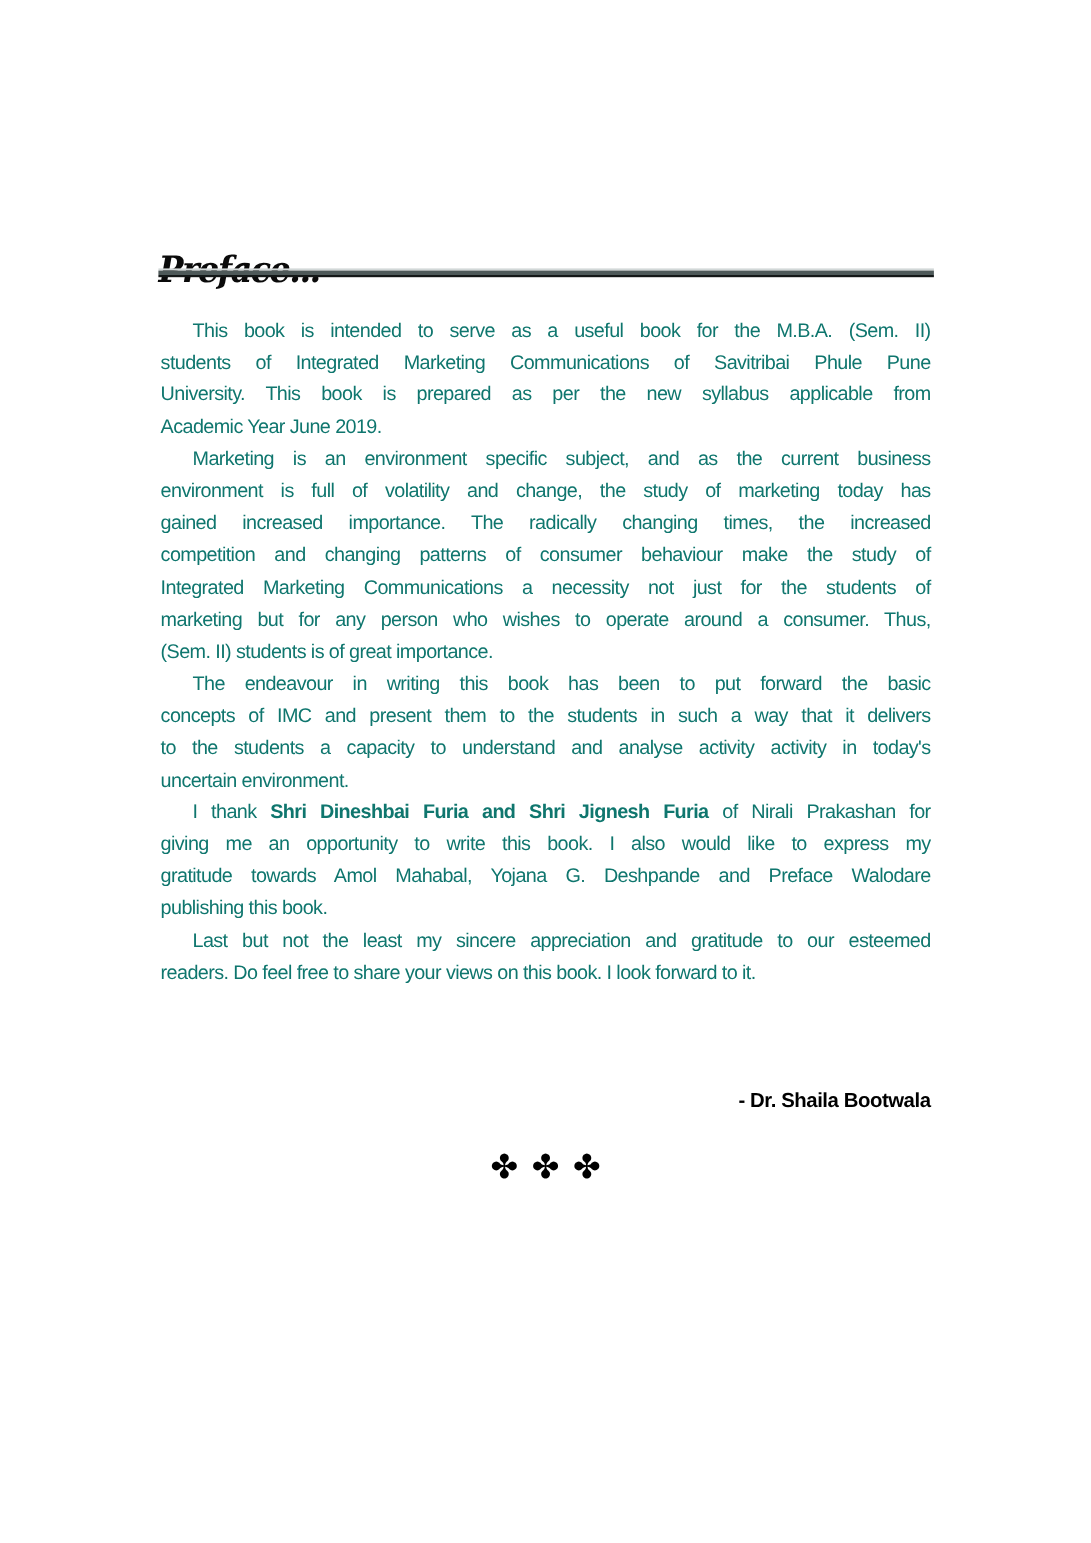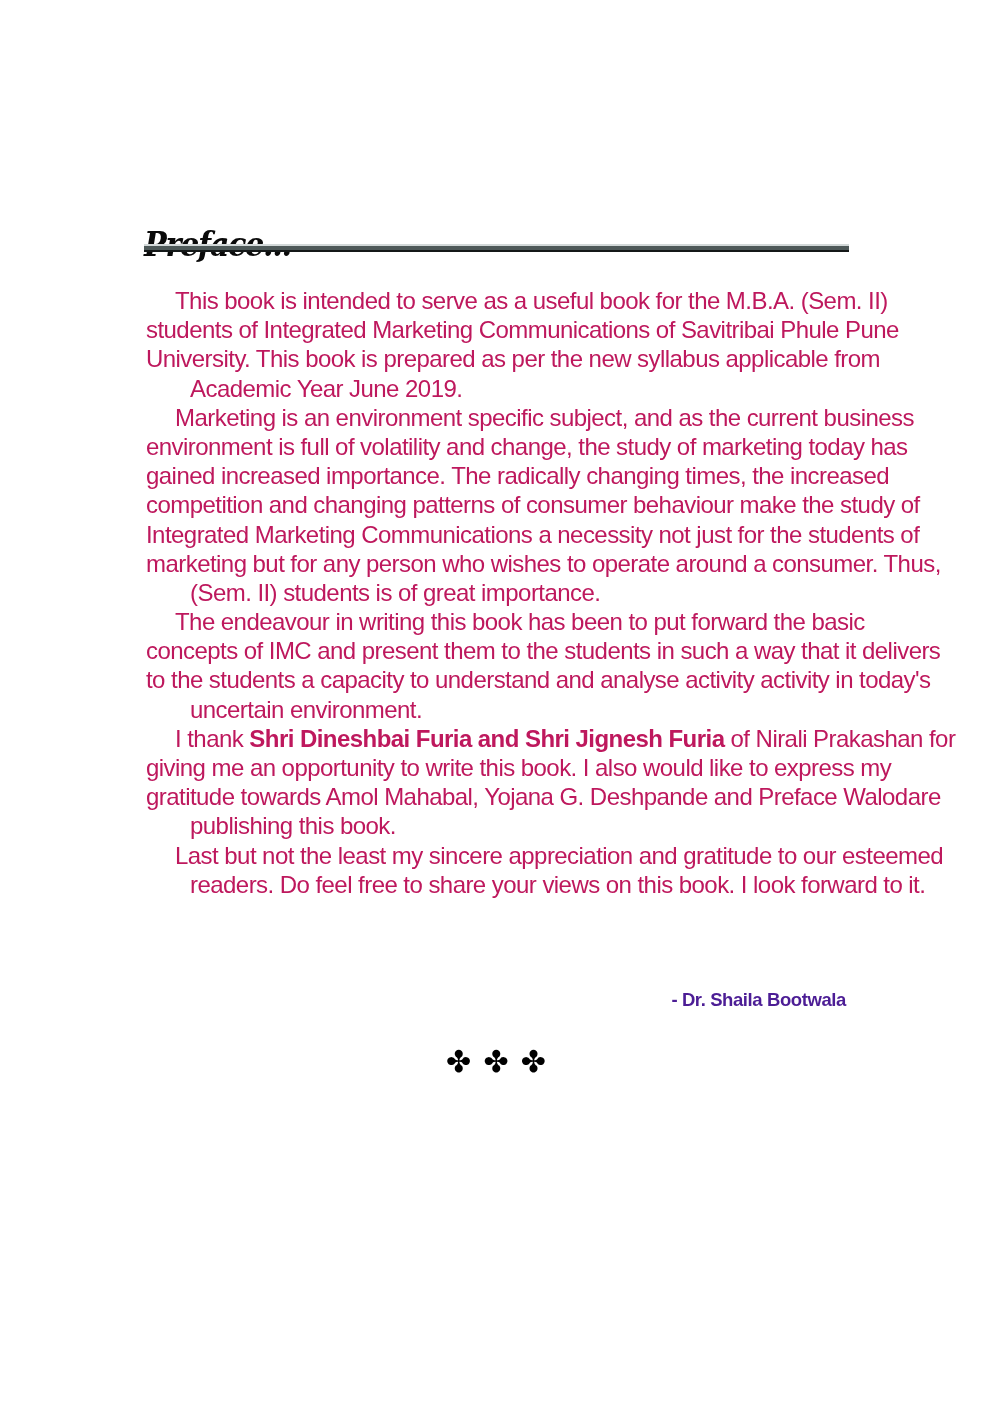--- a/index.html
+++ b/index.html
@@ -38,23 +38,23 @@
     .title-rule .r-light { height: 2px; background: #d2d8d8; }
     .title-rule .r-mid { height: 4px; background: #4e5959; }
     .title-rule .r-dark { height: 2px; background: #141818; }
 
     .body-text {
       position: absolute;
       left: 146px;
       top: 286px;
       width: 700px;
       font-family: "Liberation Sans Narrow", "Liberation Sans", sans-serif;
-      font-size: 24px;
+      font-size: 18px;
       line-height: 29.2px;
-      color: #be185d;
+      color: #0f766e;
     }
     .line {
       display: block;
       height: 29.2px;
       white-space: nowrap;
       text-align: justify;
       text-align-last: justify;
       overflow: visible;
     }
     .line.last {
@@ -66,33 +66,32 @@
     .line-inner {
       display: block;
       width: 100%;
       text-align: justify;
       text-align-last: justify;
       letter-spacing: -0.55px;
       word-spacing: 0px;
     }
     .line.last .line-inner {
       text-align-last: left;
-      margin-left: 44px;
     }
     .bold { font-weight: bold; }
 
     .signature {
       position: absolute;
       right: 146px;
       top: 986px;
       font-family: "Liberation Sans", sans-serif;
       font-weight: bold;
       font-size: 18.5px;
       letter-spacing: -0.4px;
-      color: #4c1d95;
+      color: #000000;
       line-height: 28px;
     }
     .ornaments {
       position: absolute;
       left: 446px;
       top: 1044px;
       width: 100px;
       display: flex;
       justify-content: space-between;
       font-family: "DejaVu Sans", sans-serif;

